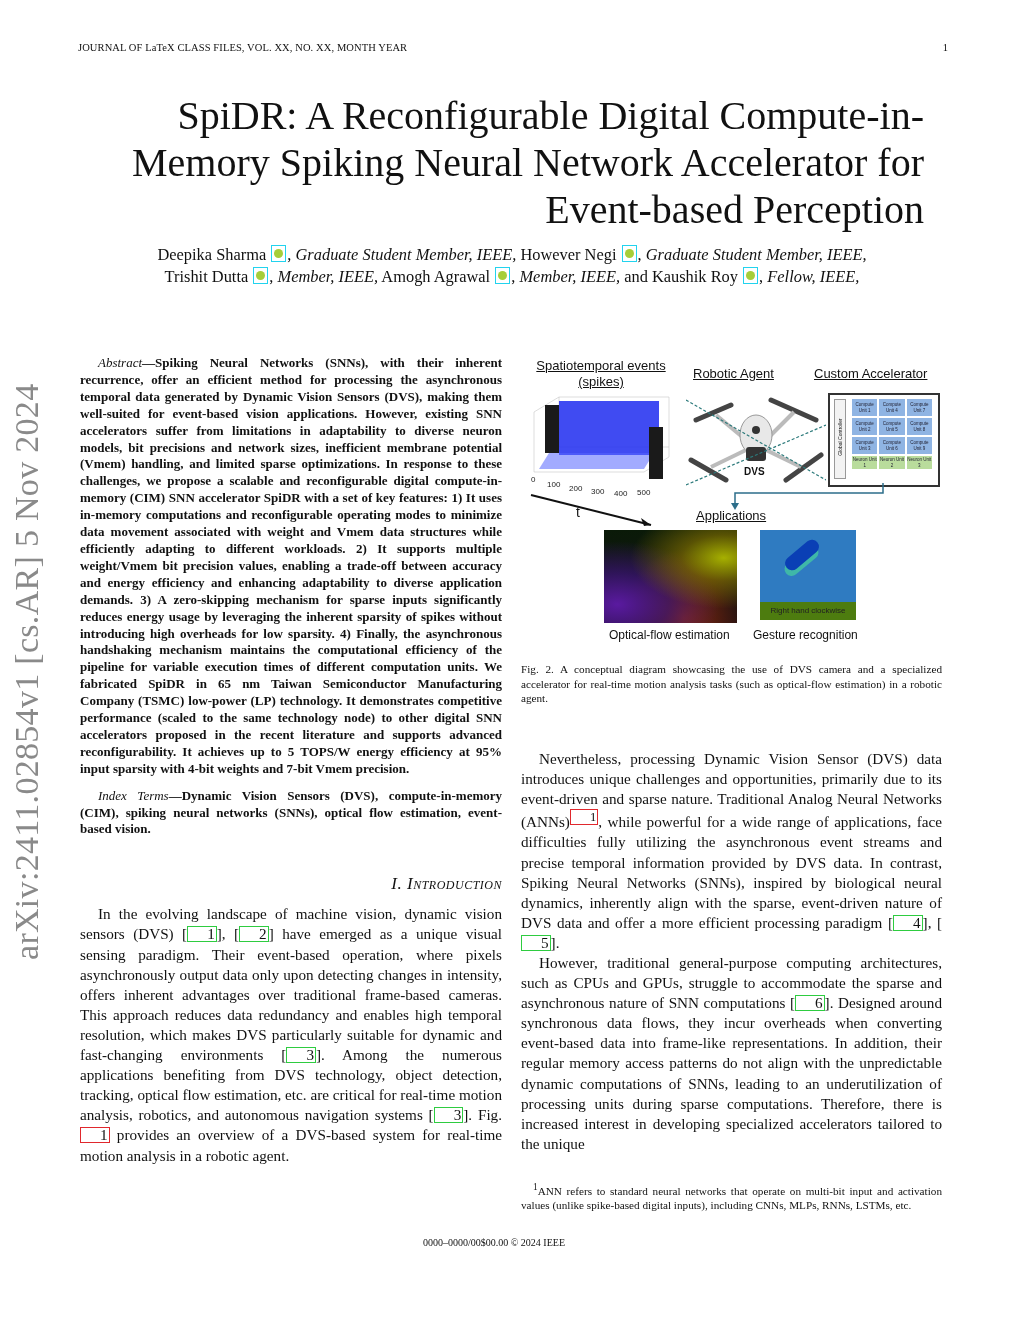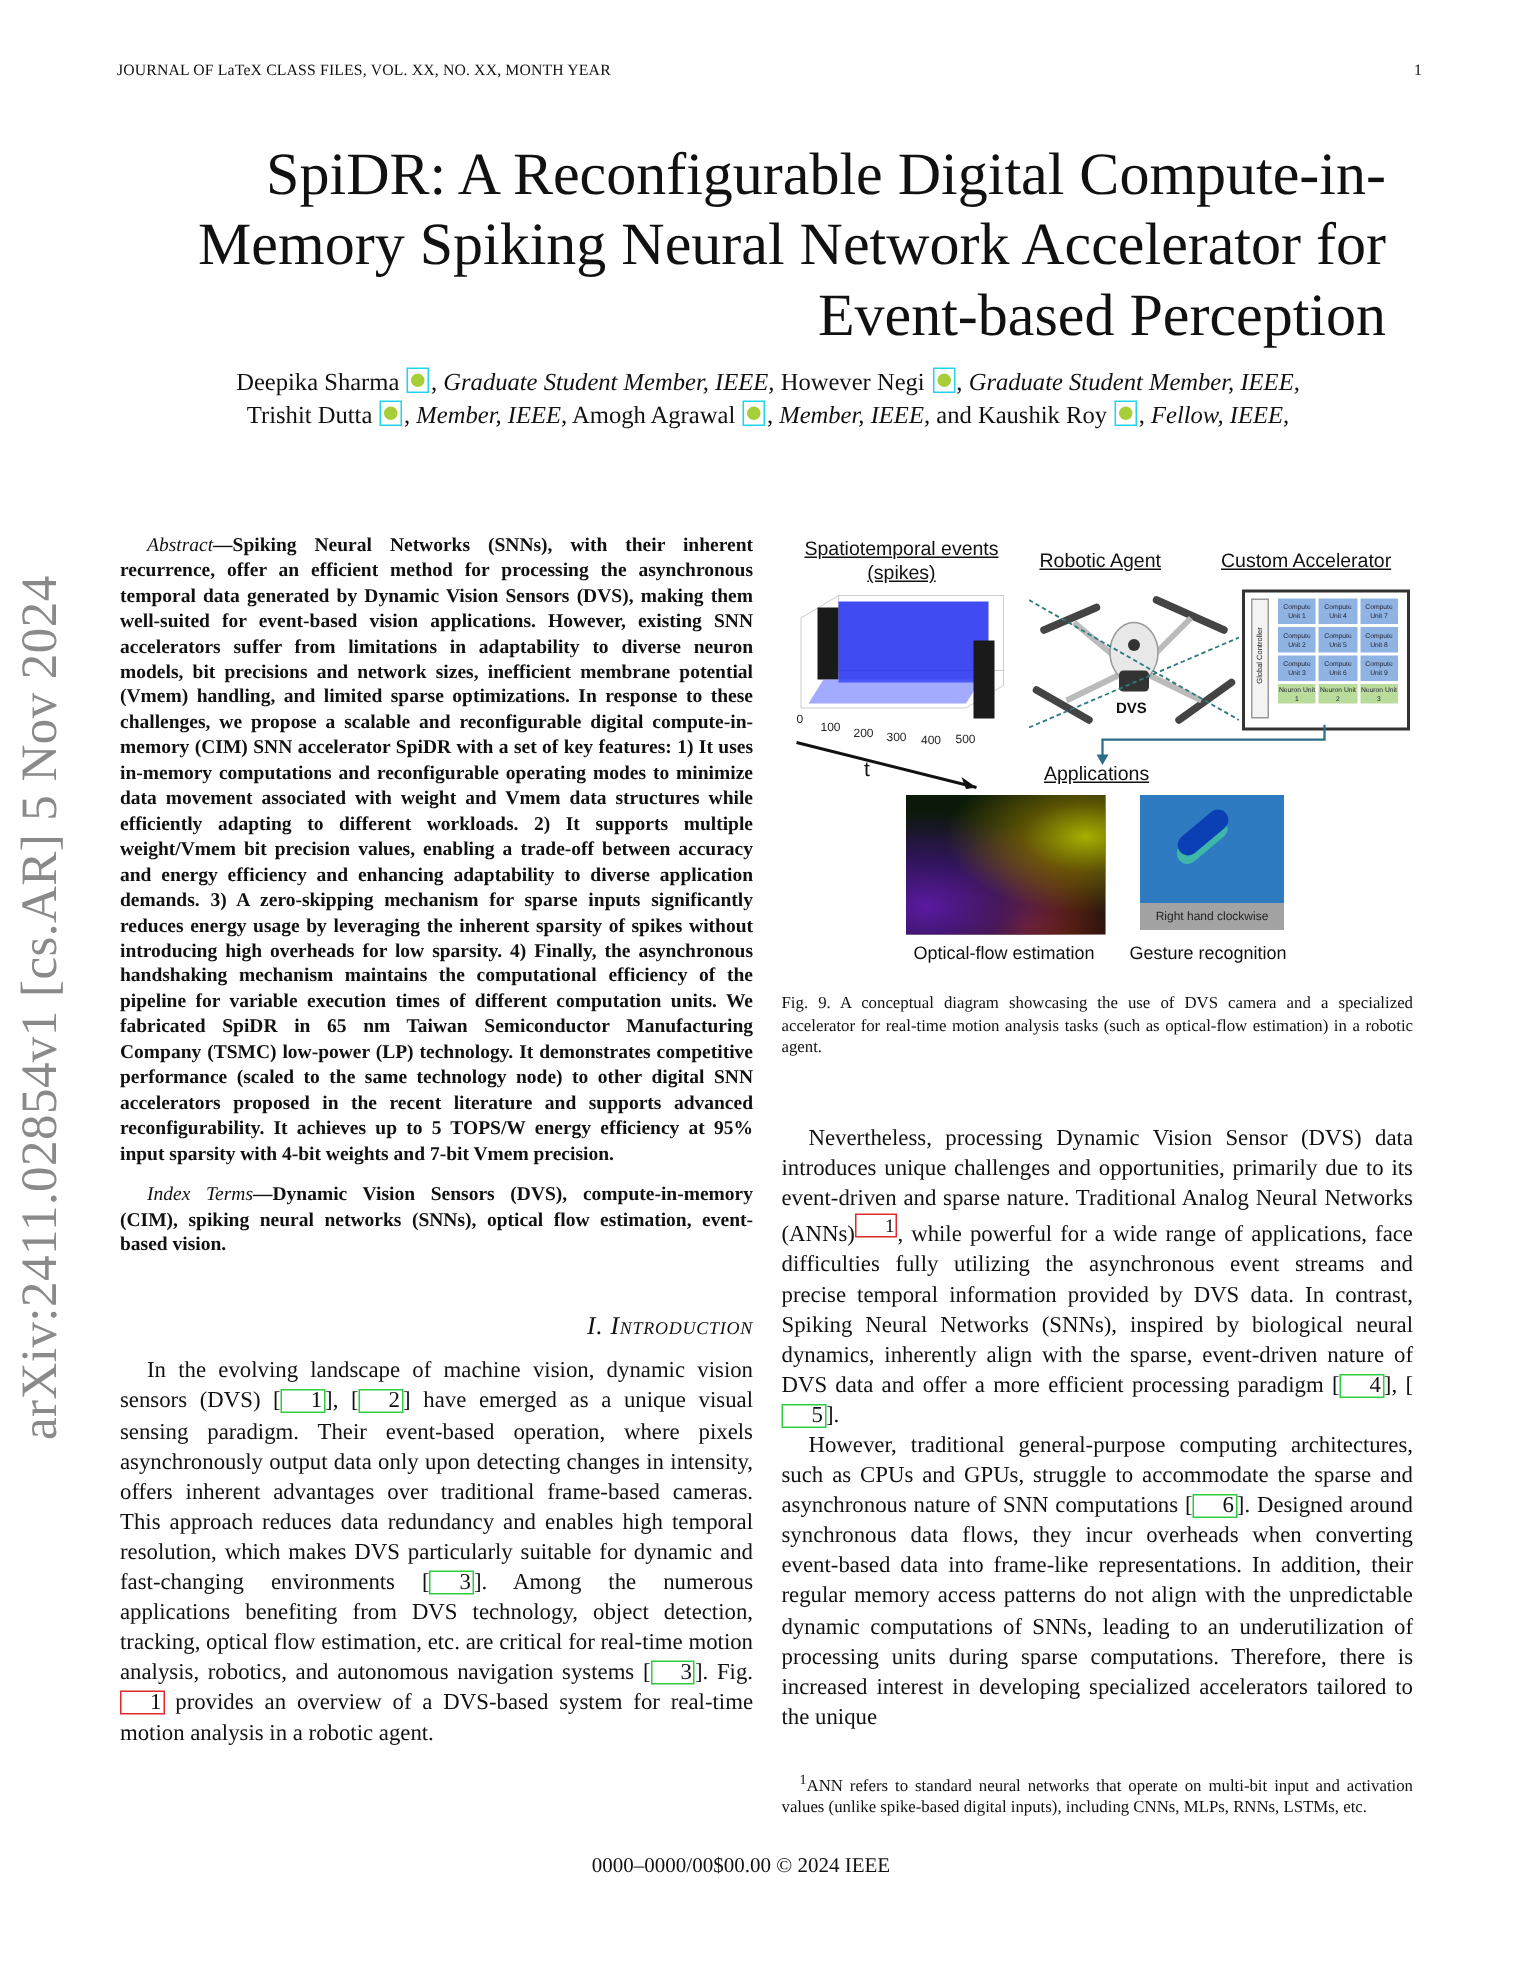--- a/index.html
+++ b/index.html
@@ -48,26 +48,26 @@
   .unit.compute { background: #8fb4e3; }
   .unit.neuron { background: #b9dc9c; height: 13px; }
   .apps-label { left: 175px; top: 153px; }
   .optflow { position: absolute; left: 83px; top: 175px; width: 133px; height: 93px;
              background: radial-gradient(ellipse at 90% 30%, #a6b000 0%, rgba(140,120,0,0.6) 25%, transparent 55%),
                          radial-gradient(ellipse at 10% 80%, #5a1aa0 0%, rgba(60,20,120,0.7) 30%, transparent 60%),
                          radial-gradient(ellipse at 60% 95%, #8a2a10 0%, transparent 55%),
                          linear-gradient(180deg, #0a1a08 0%, #101510 50%, #201010 100%); }
   .gesture { position: absolute; left: 239px; top: 175px; width: 96px; height: 90px; background: #2f7bc1; overflow: hidden; }
   .gesture .hand { position: absolute; left: 22px; top: 18px; width: 40px; height: 14px; background: #0a3fb5; border-radius: 8px; transform: rotate(-40deg); box-shadow: -4px 4px 0 #3fb7a8; }
-  .gesture .label-band { position: absolute; left: 0; bottom: 0; width: 100%; height: 18px; background: #a3a3a3; font-size: 8px; text-align: center; line-height: 18px; color: #222; }
+  .gesture .label-band { position: absolute; left: 0; bottom: 0; width: 100%; height: 18px; background: #4d7c0f; font-size: 8px; text-align: center; line-height: 18px; color: #222; }
   .app-caption { position: absolute; font-size: 12px; top: 273px; color: #111; }
 
   .fig-caption { left: 521px; top: 662px; width: 421px; font-size: 11.2px; line-height: 14.6px; text-align: justify; }
   .footnote { left: 521px; top: 1180px; width: 421px; font-size: 11.2px; line-height: 14.6px; text-align: justify; text-indent: 12px; }
-  .footer { left: 0; top: 1237px; width: 988px; text-align: center; font-size: 14px; }
+  .footer { left: 0; top: 1237px; width: 988px; text-align: center; font-size: 10px; }
 </style>
 </head>
 <body>
 
 <div class="abs running-header">
   <span>JOURNAL OF LaTeX CLASS FILES, VOL. XX, NO. XX, MONTH YEAR</span>
   <span class="page-num">1</span>
 </div>
 
 <div class="abs title">SpiDR: A Reconfigurable Digital Compute-in-Memory Spiking Neural Network Accelerator for Event-based Perception</div>
@@ -176,21 +176,21 @@
   <div class="fig-label apps-label">Applications</div>
   <div class="optflow"></div>
   <div class="gesture">
     <div class="hand"></div>
     <div class="label-band">Right hand clockwise</div>
   </div>
   <div class="app-caption" style="left:88px;">Optical-flow estimation</div>
   <div class="app-caption" style="left:232px;">Gesture recognition</div>
 </div>
 
-<div class="abs fig-caption">Fig. 9.  A conceptual diagram showcasing the use of DVS camera and a specialized accelerator for real-time motion analysis tasks (such as optical-flow estimation) in a robotic agent.</div>
+<div class="abs fig-caption">Fig. 2.  A conceptual diagram showcasing the use of DVS camera and a specialized accelerator for real-time motion analysis tasks (such as optical-flow estimation) in a robotic agent.</div>
 
 <div class="abs col-right" style="top:749px;">
   <p class="body-text">Nevertheless, processing Dynamic Vision Sensor (DVS) data introduces unique challenges and opportunities, primarily due to its event-driven and sparse nature. Traditional Analog Neural Networks (ANNs)<sup class="cite-red">1</sup>, while powerful for a wide range of applications, face difficulties fully utilizing the asynchronous event streams and precise temporal information provided by DVS data. In contrast, Spiking Neural Networks (SNNs), inspired by biological neural dynamics, inherently align with the sparse, event-driven nature of DVS data and offer a more efficient processing paradigm [<span class="cite">4</span>], [<span class="cite">5</span>].</p>
   <p class="body-text">However, traditional general-purpose computing architectures, such as CPUs and GPUs, struggle to accommodate the sparse and asynchronous nature of SNN computations [<span class="cite">6</span>]. Designed around synchronous data flows, they incur overheads when converting event-based data into frame-like representations. In addition, their regular memory access patterns do not align with the unpredictable dynamic computations of SNNs, leading to an underutilization of processing units during sparse computations. Therefore, there is increased interest in developing specialized accelerators tailored to the unique</p>
 </div>
 
 <div class="abs footnote"><sup>1</sup><span>ANN refers to standard neural networks that operate on multi-bit input and activation values (unlike spike-based digital inputs), including CNNs, MLPs, RNNs, LSTMs, etc.</span></div>
 
 <div class="abs footer">0000–0000/00$00.00 © 2024 IEEE</div>
 

